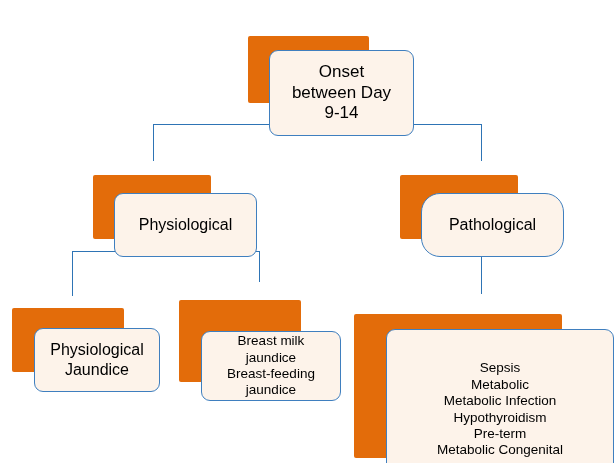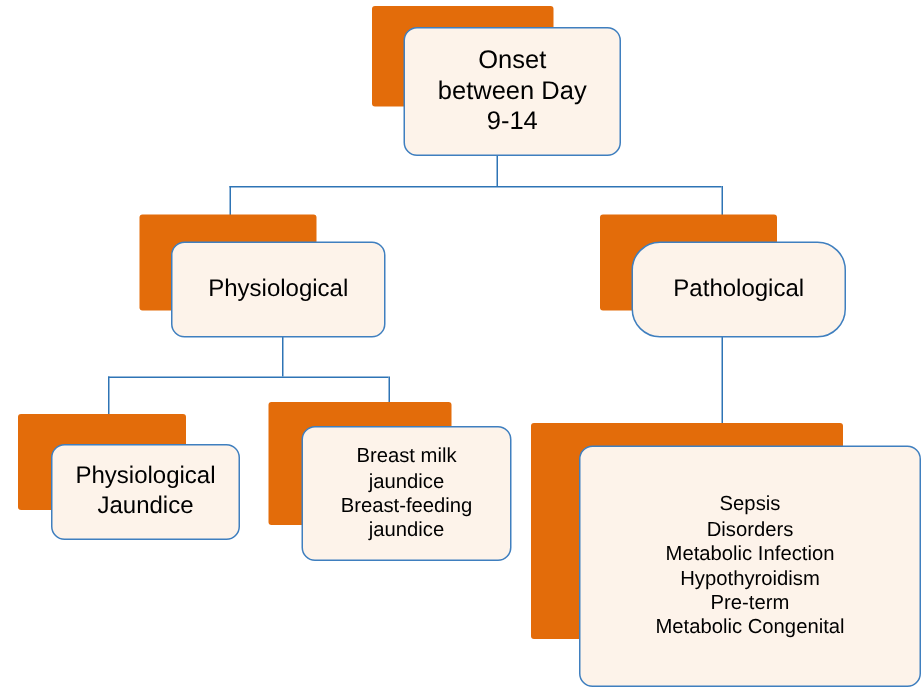--- a/index.html
+++ b/index.html
@@ -21,20 +21,21 @@
   .line {
     position: absolute;
     background: #2e74b5;
   }
   .line.h { height: 1px; }
   .line.v { width: 1px; }
 
   
   .node {
     position: absolute;
+    margin-top: 32px;
   }
   .node .shadow {
     position: absolute;
     left: 0;
     top: 0;
     background: #e36c0a;
     border-radius: 2px;
   }
   .node .box {
     position: absolute;
@@ -106,33 +107,33 @@
   <div class="node" style="left:12px; top:276px; width:148px; height:84px;">
     <div class="shadow" style="width:112px; height:64px;"></div>
     <div class="box t-leaf" style="left:22px; top:20px; width:126px; height:64px;">
       <span class="line-text">Physiological</span>
       <span class="line-text">Jaundice</span>
     </div>
   </div>
 
   <div class="node" style="left:179px; top:268px; width:162px; height:104px;">
     <div class="shadow" style="width:122px; height:82px;"></div>
-    <div class="box t-small" style="left:22px; top:16px; width:140px; height:90px;">
+    <div class="box t-small" style="left:22px; top:31px; width:140px; height:70px;">
       <span class="line-text">Breast milk</span>
       <span class="line-text">jaundice</span>
       <span class="line-text">Breast-feeding</span>
       <span class="line-text">jaundice</span>
     </div>
   </div>
 
   <div class="node" style="left:354px; top:282px; width:250px; height:176px;">
     <div class="shadow" style="width:208px; height:144px;"></div>
     <div class="box t-list" style="left:32px; top:15px; width:228px; height:161px;">
       <span class="line-text">Sepsis</span>
-      <span class="line-text">Disorders</span>
+      <span class="line-text">Metabolic</span>
       <span class="line-text">Metabolic Infection</span>
       <span class="line-text">Hypothyroidism</span>
       <span class="line-text">Pre-term</span>
       <span class="line-text">Metabolic Congenital</span>
     </div>
   </div>
 
 </div>
 
 </body></html>

